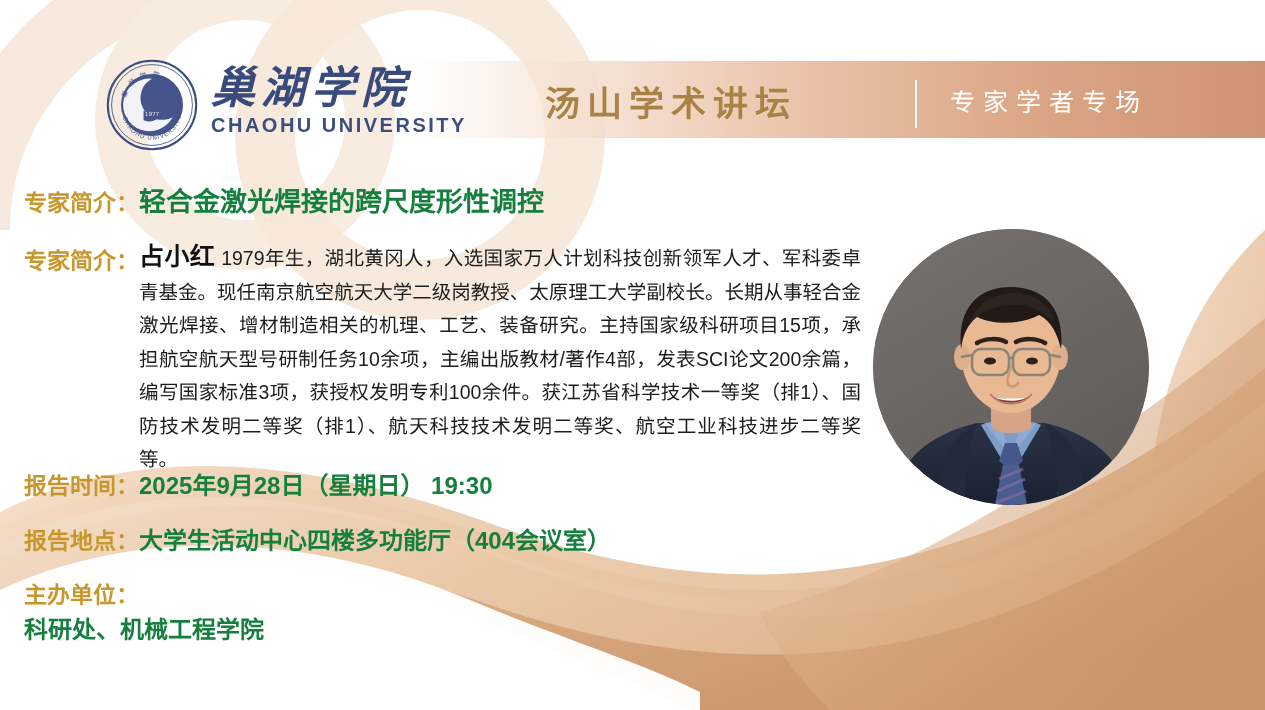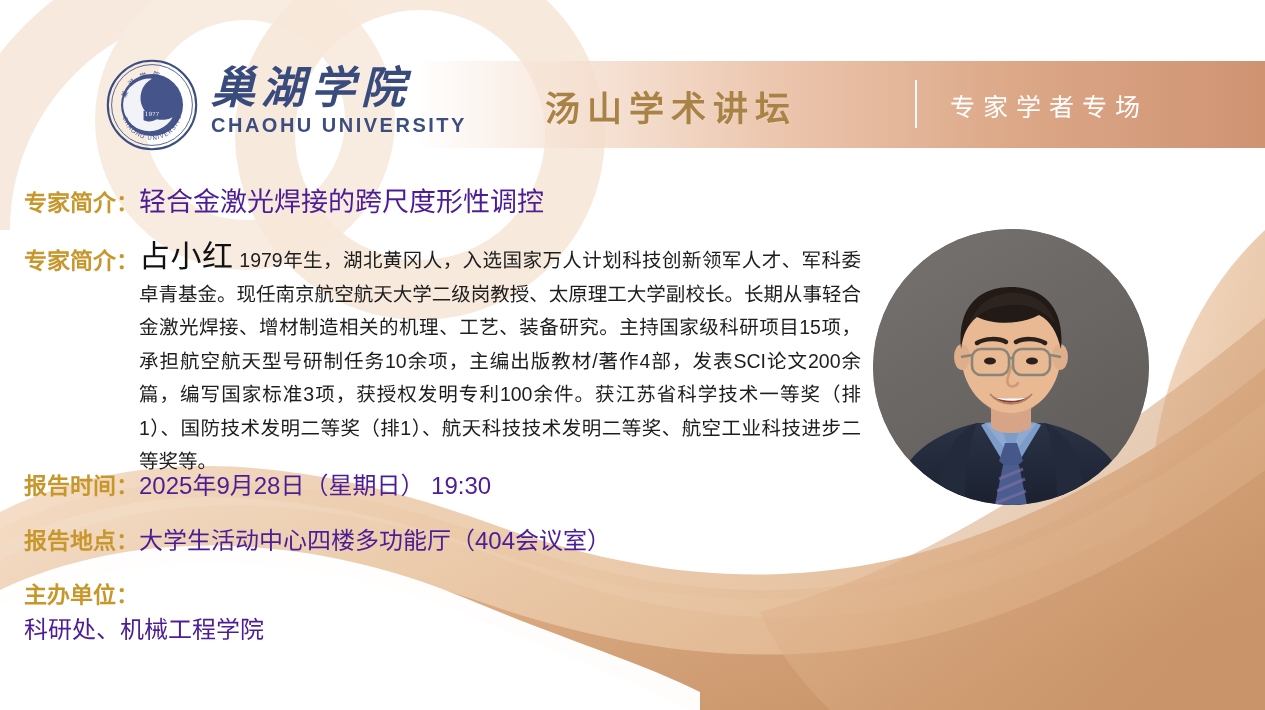--- a/index.html
+++ b/index.html
@@ -19,21 +19,21 @@
 
   
   .bg-layer{position:absolute;inset:0;pointer-events:none;}
   .bg-svg{position:absolute;left:0;top:0;width:1265px;height:710px;}
 
   
   .header{
     position:absolute;left:0;top:0;width:1265px;height:160px;
   }
   .banner{
-    position:absolute;left:420px;top:61px;width:845px;height:87px;
+    position:absolute;left:420px;top:61px;width:845px;height:77px;
     background:linear-gradient(to right,
         rgba(255,250,247,0.15) 0%,
         rgba(246,226,212,0.75) 16%,
         #ecc6ae 42%,
         #dca888 70%,
         #cf9372 100%);
   }
   .banner-inner{
     position:absolute;left:0;top:0;right:0;bottom:0;
     display:flex;align-items:center;
@@ -80,35 +80,35 @@
 
   
   .content{position:absolute;left:0;top:0;width:1265px;height:710px;}
 
   .row{position:absolute;display:flex;align-items:baseline;}
   .label{
     color:#c8972c;font-size:23px;font-weight:bold;
     white-space:nowrap;flex:0 0 auto;
   }
   .value{
-    color:#4c1d95;font-size:24px;font-weight:normal;
+    color:#15803d;font-size:24px;font-weight:bold;
     white-space:nowrap;
   }
 
   #row-title{left:24px;top:180px;}
   #row-title .value{font-size:27px;}
 
   #row-bio{left:24px;top:240px;width:850px;align-items:flex-start;}
   #row-bio .label{padding-top:2px;}
   .bio-body{
     width:722px;
     font-size:19.5px;line-height:33.5px;color:#1d1d1d;
     font-weight:normal;text-align:justify;
   }
-  .bio-name{font-size:31px;font-weight:normal;color:#111;margin-right:6px;}
+  .bio-name{font-size:25px;font-weight:bold;color:#111;margin-right:6px;}
 
   #row-time{left:24px;top:466px;}
   #row-place{left:24px;top:521px;align-items:center;}
   #row-host{left:24px;top:576px;flex-direction:column;}
 
   
   .portrait{
     position:absolute;left:873px;top:229px;width:276px;height:276px;
     border-radius:50%;overflow:hidden;
     background:#6d6a69;

